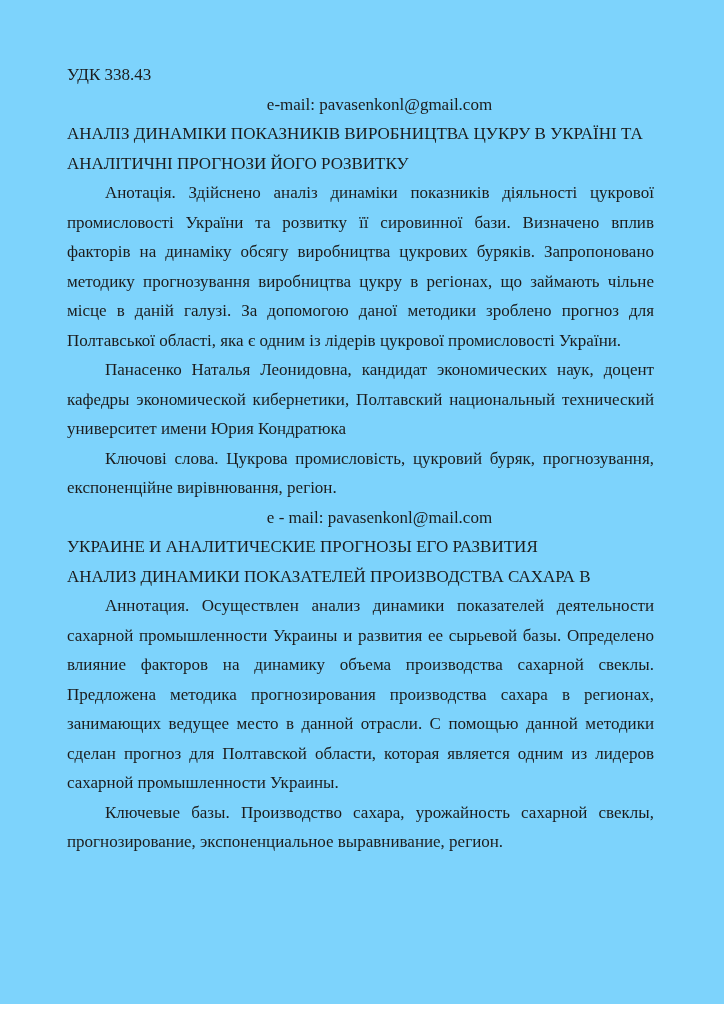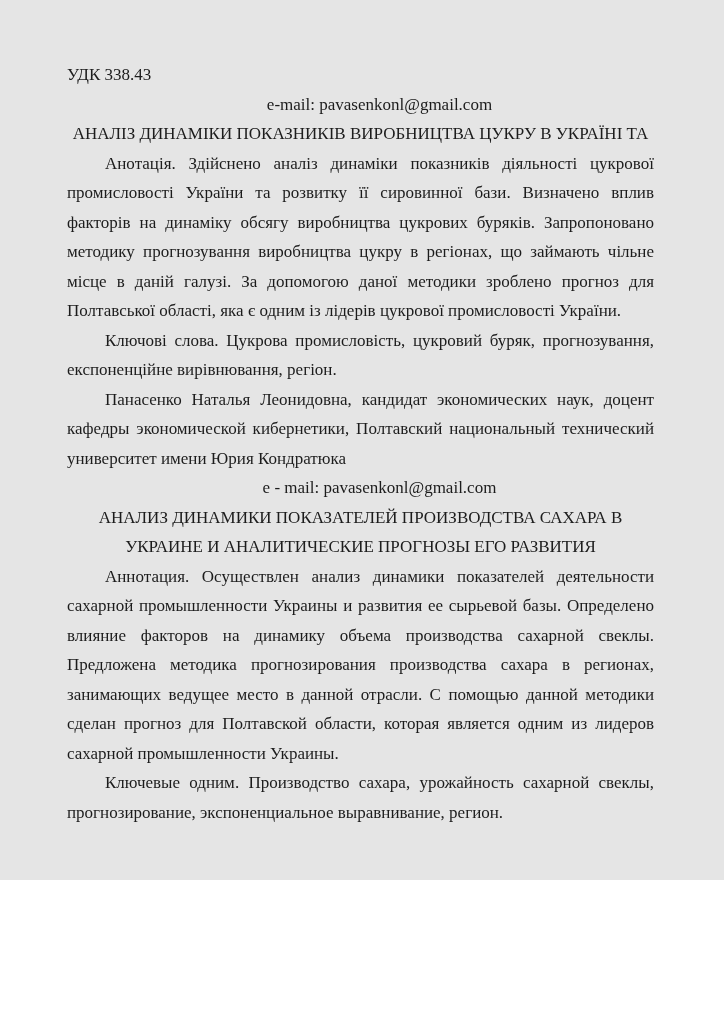--- a/index.html
+++ b/index.html
@@ -3,23 +3,23 @@
 <meta charset="utf-8">
 <style>
   html, body {
     margin: 0;
     padding: 0;
     background: #ffffff;
   }
   .page {
     position: relative;
     width: 724px;
-    height: 880px;
+    height: 1004px;
     box-sizing: border-box;
-    background: #e5e5e5;
+    background: #7dd3fc;
     color: #1c1c1c;
     font-family: "Liberation Serif", "DejaVu Serif", serif;
     font-size: 17px;
     line-height: 29.5px;
     padding: 60px 70px 0 67px;
     overflow: hidden;
   }
   .page p {
     margin: 0;
     padding: 0;
@@ -29,52 +29,53 @@
   .page p.flush {
     text-indent: 0;
   }
   .page p.email-line {
     text-align: center;
   }
   .title-block {
     text-align: center;
   }
   .title-line {
-    text-align: center;
+    text-align: left;
     text-indent: 0;
     font-family: Liberation Serif, serif;
   }
   b {
     font-weight: normal;
   }
 </style>
 </head>
 <body>
 
 <div class="page">
 
   <p class="flush">УДК 338.43</p>
 
 
   <p class="email-line">e-mail: pavasenkonl@gmail.com</p>
 
   <div class="title-block">
     <div class="title-line">АНАЛІЗ ДИНАМІКИ ПОКАЗНИКІВ ВИРОБНИЦТВА ЦУКРУ В УКРАЇНІ ТА</div>
+    <div class="title-line">АНАЛІТИЧНІ ПРОГНОЗИ ЙОГО РОЗВИТКУ</div>
   </div>
 
   <p><b>Анотація.</b><span> Здійснено аналіз динаміки показників діяльності цукрової промисловості України та розвитку її сировинної бази. Визначено вплив факторів на динаміку обсягу виробництва цукрових буряків. Запропоновано методику прогнозування виробництва цукру в регіонах, що займають чільне місце в даній галузі. За допомогою даної методики зроблено прогноз для Полтавської області, яка є одним із лідерів цукрової промисловості України.</span></p>
 
+  <p>Панасенко Наталья Леонидовна, кандидат экономических наук, доцент кафедры экономической кибернетики, Полтавский национальный технический университет имени Юрия Кондратюка</p>
+
   <p><b>Ключові слова.</b><span> Цукрова промисловість, цукровий буряк, прогнозування, експоненційне вирівнювання, регіон.</span></p>
 
-  <p>Панасенко Наталья Леонидовна, кандидат экономических наук, доцент кафедры экономической кибернетики, Полтавский национальный технический университет имени Юрия Кондратюка</p>
-
-  <p class="email-line">e - mail: pavasenkonl@gmail.com</p>
+  <p class="email-line">e - mail: pavasenkonl@mail.com</p>
 
   <div class="title-block">
+    <div class="title-line">УКРАИНЕ И АНАЛИТИЧЕСКИЕ ПРОГНОЗЫ ЕГО РАЗВИТИЯ</div>
     <div class="title-line">АНАЛИЗ ДИНАМИКИ ПОКАЗАТЕЛЕЙ ПРОИЗВОДСТВА САХАРА В</div>
-    <div class="title-line">УКРАИНЕ И АНАЛИТИЧЕСКИЕ ПРОГНОЗЫ ЕГО РАЗВИТИЯ</div>
   </div>
 
   <p><b>Аннотация</b><span>. Осуществлен анализ динамики показателей деятельности сахарной промышленности Украины и развития ее сырьевой базы. Определено влияние факторов на динамику объема производства сахарной свеклы. Предложена методика прогнозирования производства сахара в регионах, занимающих ведущее место в данной отрасли. С помощью данной методики сделан прогноз для Полтавской области, которая является одним из лидеров сахарной промышленности Украины.</span></p>
 
-  <p><b>Ключевые одним</b><span>. Производство сахара, урожайность сахарной свеклы, прогнозирование, экспоненциальное выравнивание, регион.</span></p>
+  <p><b>Ключевые базы</b><span>. Производство сахара, урожайность сахарной свеклы, прогнозирование, экспоненциальное выравнивание, регион.</span></p>
 
 </div>
 
 </body></html>

